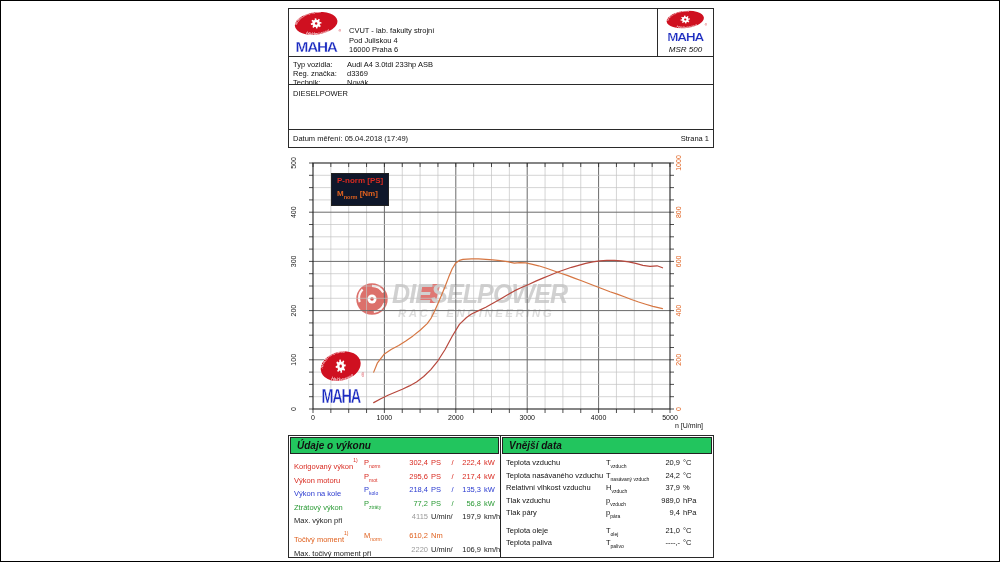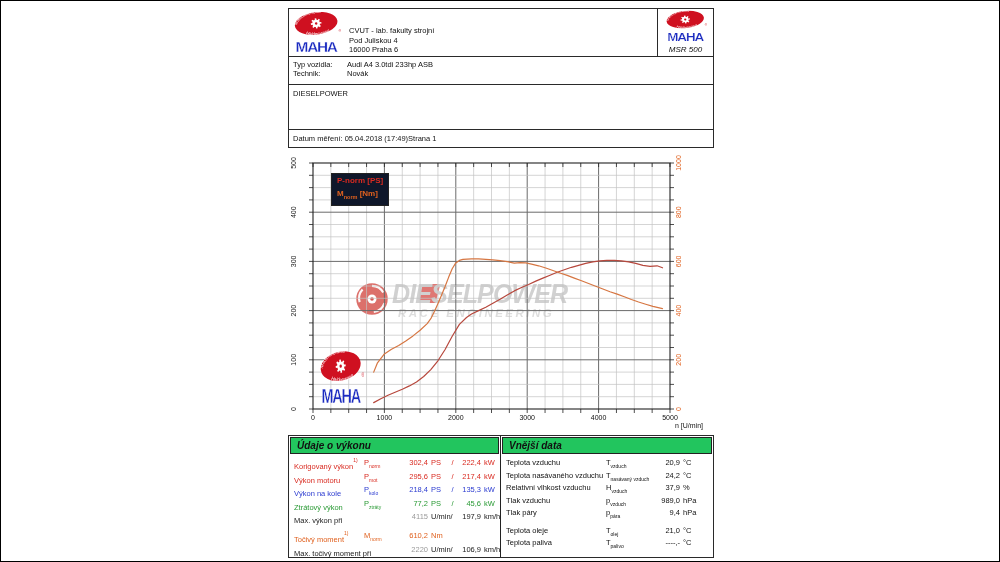--- a/index.html
+++ b/index.html
@@ -19,21 +19,21 @@
   .addr{position:absolute;left:60px;top:5px;font-size:7.5px;line-height:9.5px;margin-top:12px;}
   .msr{font-size:8px;font-style:italic;margin-top:-2px;}
   
   .veh{top:55px;height:29px;position:absolute;}
   .veh-in{position:relative;width:100%;height:100%;padding:3px 4px;}
   .vrow{display:flex;font-size:7.5px;line-height:9.2px;}
   .vlab{width:54px;}
   .veh-right{position:absolute;right:4px;top:3px;text-align:right;font-size:7.5px;line-height:9.2px;}
   
   .tuner{top:83px;height:46px;padding:4px;font-size:7.5px;}
-  .datum{top:128px;height:19px;display:flex;align-items:center;padding:0 4px;font-size:7.5px;}
+  .datum{top:128px;height:19px;display:flex;justify-content:space-between;align-items:center;padding:0 4px;font-size:7.5px;}
   
   .chart{top:148px;height:286px;}
   .chart svg.plot{position:absolute;left:0;top:0;z-index:2;}
   .legend{position:absolute;left:43px;top:24px;z-index:3;background:#0f172a;border:1px solid #222;padding:2px 5px 3px 5px;font-size:8px;line-height:10.5px;font-weight:bold;}
   .legend sub{font-size:5.5px;}
   .lg-p{color:#d92b21;}
   .lg-m{color:#e0611f;}
   .wm{position:absolute;left:66px;top:130px;z-index:1;display:flex;align-items:flex-start;opacity:.85;}
   .wm-fan{flex:0 0 auto;margin-top:2px;}
   .wm-txt{position:relative;margin-left:2px;}
@@ -129,20 +129,24 @@
   </svg></span>
       <div class="msr">MSR 500</div>
     </div>
   </div>
 
   <div class="sec veh box">
     <div class="veh-in">
       <div class="vrow">
         <span class="vlab">Typ vozidla:</span>
         <span>Audi A4 3.0tdi 233hp ASB</span>
+      </div>
+      <div class="vrow">
+        <span class="vlab">Reg. značka:</span>
+        <span>d3369</span>
       </div>
       <div class="vrow">
         <span class="vlab">Technik:</span>
         <span>Novák</span>
       </div>
     </div>
   </div>
 
   <div class="sec tuner box">
     <span>DIESELPOWER</span>
@@ -389,21 +393,21 @@
     <span class="tsep">/</span>
     <span class="tv2">135,3</span>
     <span class="tu2">kW</span>
   </div>
           <div class="trow c-green">
     <span class="tl"><span class="lbl">Ztrátový výkon</span><sup class="sup"></sup></span>
     <span class="ts"><span class="symb">P</span><sub class="sub symsub">ztráty</sub></span>
     <span class="tv1">77,2</span>
     <span class="tu1">PS</span>
     <span class="tsep">/</span>
-    <span class="tv2">45,6</span>
+    <span class="tv2">56,8</span>
     <span class="tu2">kW</span>
   </div>
           <div class="trow c-black">
     <span class="tl"><span class="lbl">Max. výkon při</span><sup class="sup"></sup></span>
     <span class="ts"><span class="symb"></span><sub class="sub symsub"></sub></span>
     <span class="tv1 c-gray">4115</span>
     <span class="tu1">U/min/</span>
     <span class="tsep"></span>
     <span class="tv2">197,9</span>
     <span class="tu2">km/h</span>

